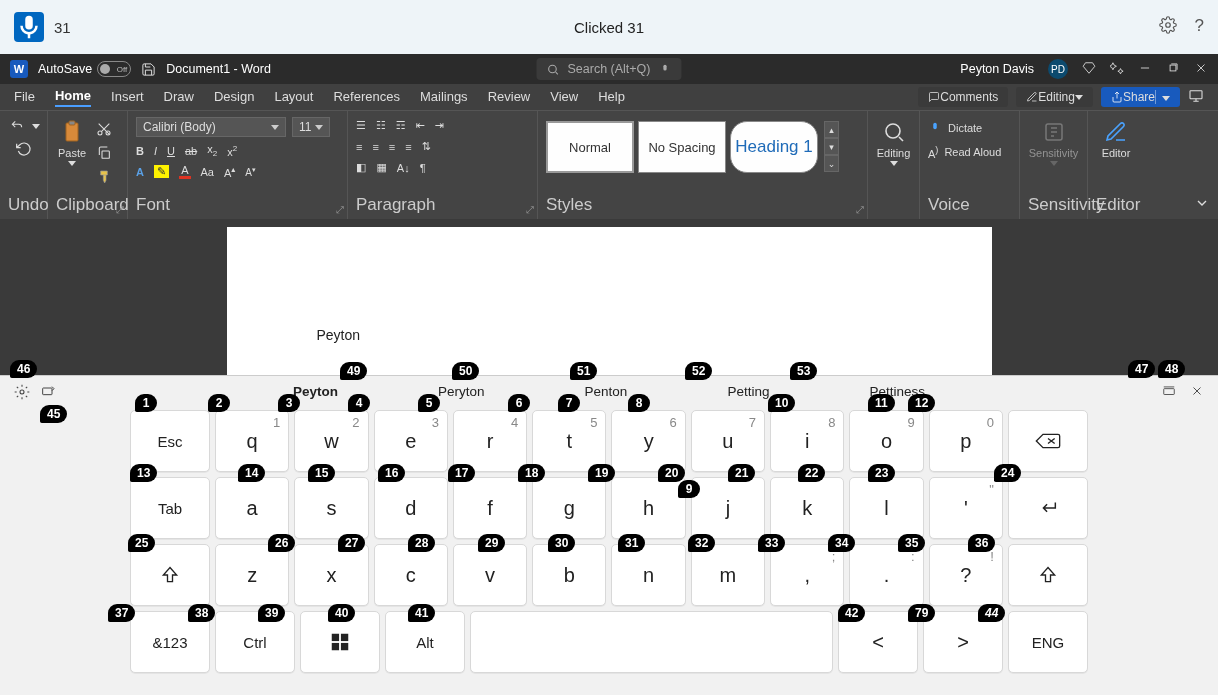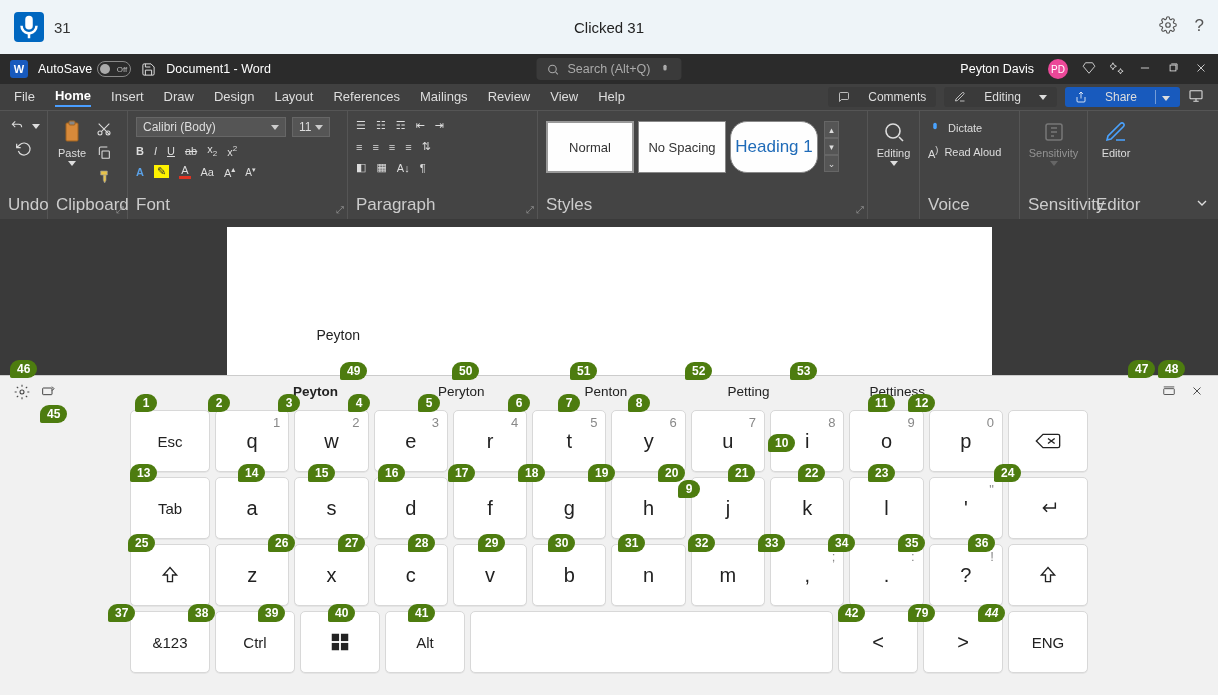--- a/index.html
+++ b/index.html
@@ -17,29 +17,29 @@
 .titlebar { height: 30px; background: #2b2b2b; color: #fff; display: flex; align-items: center; padding: 0 10px; font-size: 12.5px; gap: 10px; }
 .titlebar .wicon { width: 18px; height: 18px; background: #185abd; border-radius: 3px; display: flex; align-items: center; justify-content: center; font-size: 11px; font-weight: bold; }
 .titlebar .autosave { display: flex; align-items: center; gap: 5px; }
 .titlebar .toggle { width: 34px; height: 16px; border: 1px solid #888; border-radius: 10px; position: relative; display: flex; align-items: center; justify-content: center; font-size: 8px; padding: 0 3px; color:#bbb; }
 .titlebar .toggle::after { content:""; width:10px; height:10px; background:#aaa; border-radius:50%; position:absolute; left:2px; }
 .titlebar .toggle span { margin-left:auto; }
 .titlebar .saveicon svg { width:15px; height:15px; display:block; }
 .titlebar .search { flex: 0 0 315px; height: 22px; background: #3a3a3a; border-radius: 4px; display: flex; align-items: center; padding: 0 10px; gap: 8px; color: #aaa; position:absolute; left:50%; transform:translateX(-50%); }
 .titlebar .search svg { width:13px; height:13px; }
 .titlebar .tb-right { margin-left:auto; display:flex; align-items:center; gap:14px; }
-.titlebar .avatar { width:20px; height:20px; border-radius:50%; background:#ec4899; display:flex; align-items:center; justify-content:center; font-size:10px; }
+.titlebar .avatar { width:20px; height:20px; border-radius:50%; background:#0c4a6e; display:flex; align-items:center; justify-content:center; font-size:10px; }
 .titlebar .tb-right svg { width:14px; height:14px; }
 
 
 .tabs { height: 26px; background: #404040; display: flex; align-items: center; padding: 0 14px; gap: 20px; color: #ddd; font-size: 13px; }
 .tabs .tab { cursor:pointer; padding-bottom:2px; }
 .tabs .tab.active { border-bottom: 2px solid #4a9eff; font-weight:600; color:#fff; }
 .tabs .rightbtns { margin-left:auto; display:flex; gap:8px; align-items:center; }
-.tabs .rbtn { background:#3a3a3a; padding:3px 10px; border-radius:3px; display:flex; align-items:center; gap:18px; font-size:12px; }
+.tabs .rbtn { background:#3a3a3a; padding:3px 10px; border-radius:3px; display:flex; align-items:center; gap:0; font-size:12px; }
 .tabs .rbtn.share { background:#185abd; }
 .tabs .rbtn svg { width:12px; height:12px; }
 
 
 .ribbon { height: 109px; background: #444; display:flex; color:#ddd; font-size:11px; position:relative; border-top:1px solid #555;}
 .rgroup { border-right:1px solid #555; padding:4px 8px 2px; display:flex; flex-direction:column; position:relative; }
 .rgroup .label { text-align:left; font-size:17px; color:#ccc; margin-top:auto; padding-bottom:2px; }
 .rgroup .body { flex:1; display:flex; align-items:flex-start; gap:6px; }
 .rgroup .launcher { position:absolute; right:3px; bottom:3px; font-size:10px; color:#999; }
 .icn { width:20px; height:20px; display:flex; align-items:center; justify-content:center; }
@@ -56,21 +56,21 @@
 .style-box.heading { color:#1f6bb8; font-size:17px;border-radius:17px; }
 .styles-nav { display:flex; flex-direction:column; justify-content:center; gap:0; }
 .styles-nav div { width:15px; height:17px; background:#555; border:1px solid #666; display:flex; align-items:center; justify-content:center; font-size:9px;}
 
 
 .docarea { position:absolute; top:219px; left:0; right:0; bottom:0; background:#3a3a3a; display:flex; justify-content:center; overflow:hidden; }
 .page { width:765px; background:#fff; margin-top:8px; position:relative; height:500px; }
 .page .typed { position:absolute; left:90px; top:100px; font-size:14px; color:#222; }
 
 
-.badge { position:absolute; background:#4d7c0f; color:#fff; font-size:12px; font-weight:600; padding:2px 7px; border-radius:10px 10px 10px 2px; z-index:50; min-width:22px; text-align:center; }
+.badge { position:absolute; background:#000000; color:#fff; font-size:12px; font-weight:600; padding:2px 7px; border-radius:10px 10px 10px 2px; z-index:50; min-width:22px; text-align:center; }
 
 
 .osk { position:absolute; left:0; right:0; bottom:0; height:320px; background:#f1f1f1; border-top:1px solid #ccc; }
 .osk-icons-left { position:absolute; top:8px; left:14px; display:flex; gap:10px; color:#444; }
 .osk-icons-left svg { width:16px; height:16px; }
 .osk-icons-right { position:absolute; top:8px; right:14px; display:flex; gap:14px; color:#444; align-items:center; }
 .osk-icons-right svg { width:14px; height:14px; }
 .suggestions { position:absolute; top:8px; left:0; right:0; display:flex; justify-content:center; gap:100px; font-size:13.5px; color:#222; }
 .suggestions span:first-child { font-weight:600; }
 
@@ -503,21 +503,21 @@
     <div class="badge" style="left: 40px; top: 405px;">45</div>
     <div class="badge" style="left: 135px; top: 394px;">1</div>
     <div class="badge" style="left: 208px; top: 394px;">2</div>
     <div class="badge" style="left: 278px; top: 394px;">3</div>
     <div class="badge" style="left: 348px; top: 394px;">4</div>
     <div class="badge" style="left: 418px; top: 394px;">5</div>
     <div class="badge" style="left: 508px; top: 394px;">6</div>
     <div class="badge" style="left: 558px; top: 394px;">7</div>
     <div class="badge" style="left: 628px; top: 394px;">8</div>
     <div class="badge" style="left: 678px; top: 480px;">9</div>
-    <div class="badge" style="left: 768px; top: 394px; margin-top: 40px;">10</div>
+    <div class="badge" style="left: 768px; top: 394px;">10</div>
     <div class="badge" style="left: 868px; top: 394px;">11</div>
     <div class="badge" style="left: 908px; top: 394px;">12</div>
     <div class="badge" style="left: 130px; top: 464px;">13</div>
     <div class="badge" style="left: 238px; top: 464px;">14</div>
     <div class="badge" style="left: 308px; top: 464px;">15</div>
     <div class="badge" style="left: 378px; top: 464px;">16</div>
     <div class="badge" style="left: 448px; top: 464px;">17</div>
     <div class="badge" style="left: 518px; top: 464px;">18</div>
     <div class="badge" style="left: 588px; top: 464px;">19</div>
     <div class="badge" style="left: 658px; top: 464px;">20</div>

